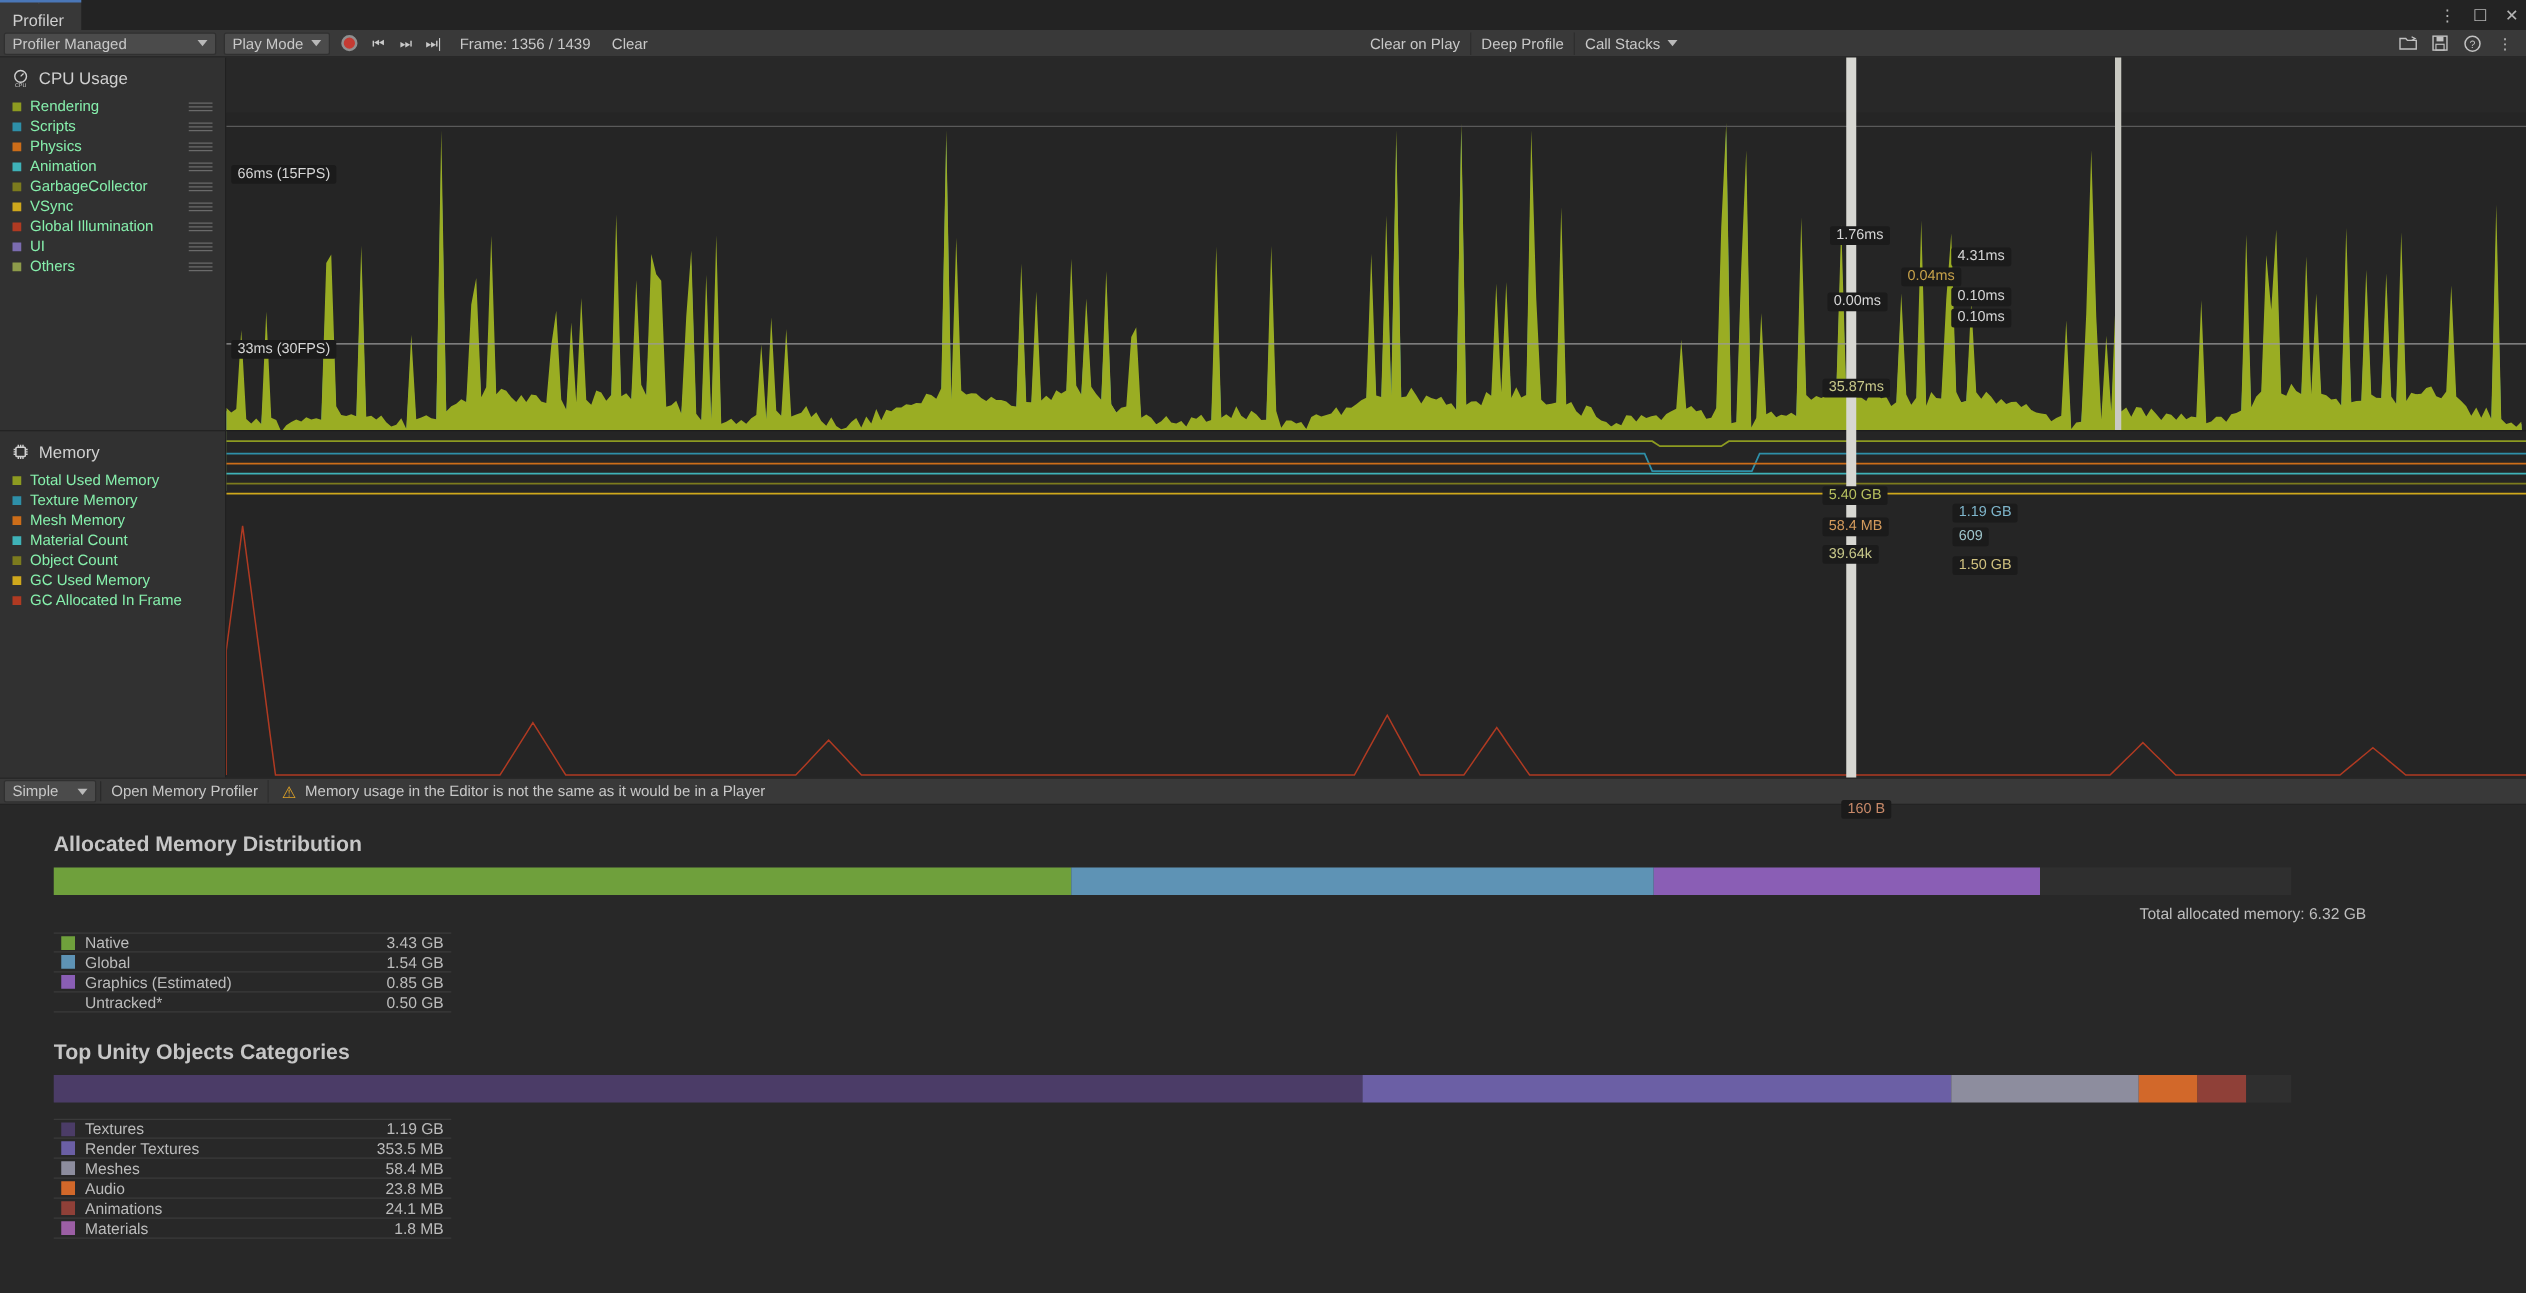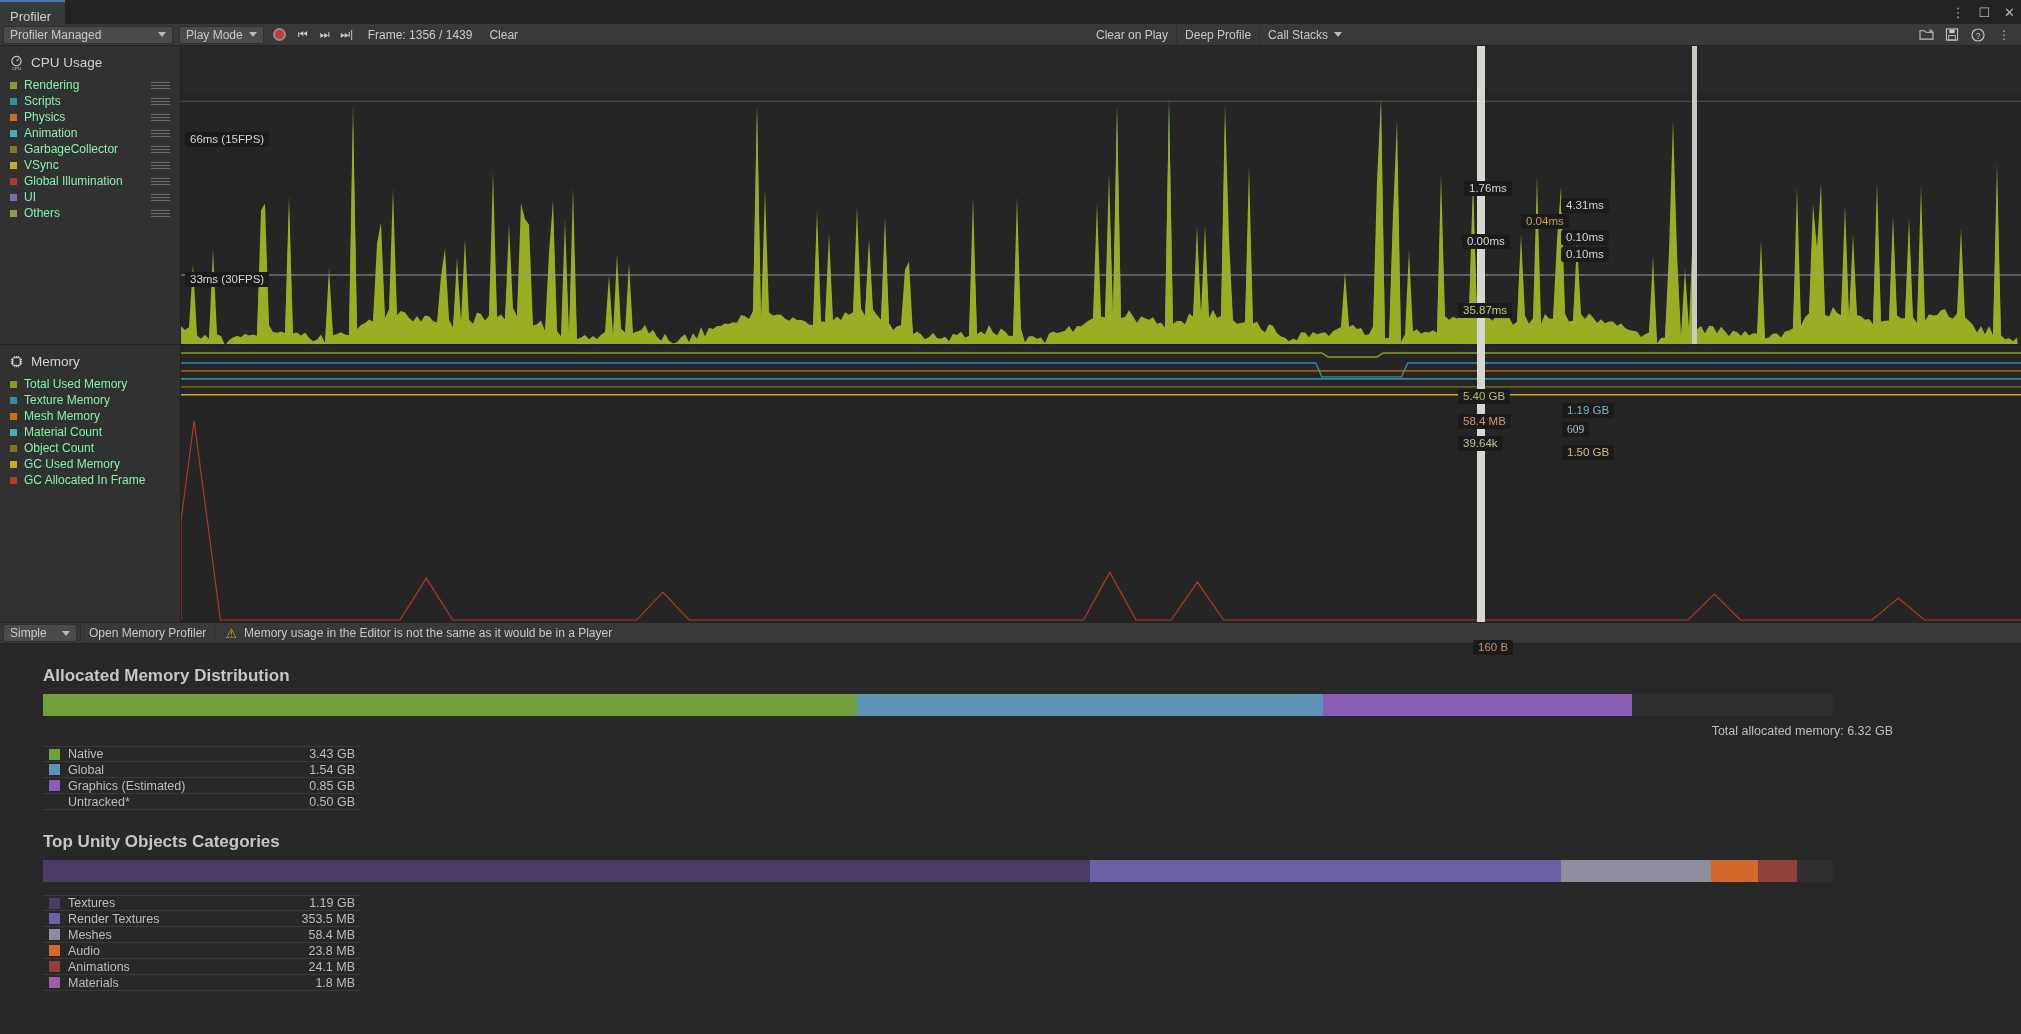--- a/index.html
+++ b/index.html
@@ -397,21 +397,21 @@
       <div class="tip" style="left:1380px; top:152px; color:#d6d6d6;">4.31ms</div>
       <div class="tip" style="left:1340px; top:168px; color:#c8a24a;">0.04ms</div>
       <div class="tip" style="left:1281px; top:188px; color:#d6d6d6;">0.00ms</div>
       <div class="tip" style="left:1380px; top:184px; color:#d6d6d6;">0.10ms</div>
       <div class="tip" style="left:1380px; top:201px; color:#d6d6d6;">0.10ms</div>
       <div class="tip" style="left:1277px; top:257px; color:#c9c98a;">35.87ms</div>
 
       <div class="tip" style="left:1277px; top:343px; color:#b7c05f;">5.40 GB</div>
       <div class="tip" style="left:1381px; top:357px; color:#7fb6cc;">1.19 GB</div>
       <div class="tip" style="left:1277px; top:368px; color:#d39a5c;">58.4 MB</div>
-      <div class="tip" style="left:1381px; top:376px; color:#9fc6cc;font-family:Liberation Serif, serif;">609</div>
+      <div class="tip" style="left:1381px; top:376px; color:#9fc6cc;">609</div>
       <div class="tip" style="left:1277px; top:390px; color:#c8c88a;">39.64k</div>
       <div class="tip" style="left:1381px; top:399px; color:#cfc07f;">1.50 GB</div>
       <div class="tip" style="left:1292px; top:594px; color:#c98a6a;">160 B</div>
     </div>
   </div>
 
   <div class="memstrip">
     <div class="tb-dd small" style="min-width:74px">
       <span>Simple</span>
       <i class="caret"></i>

